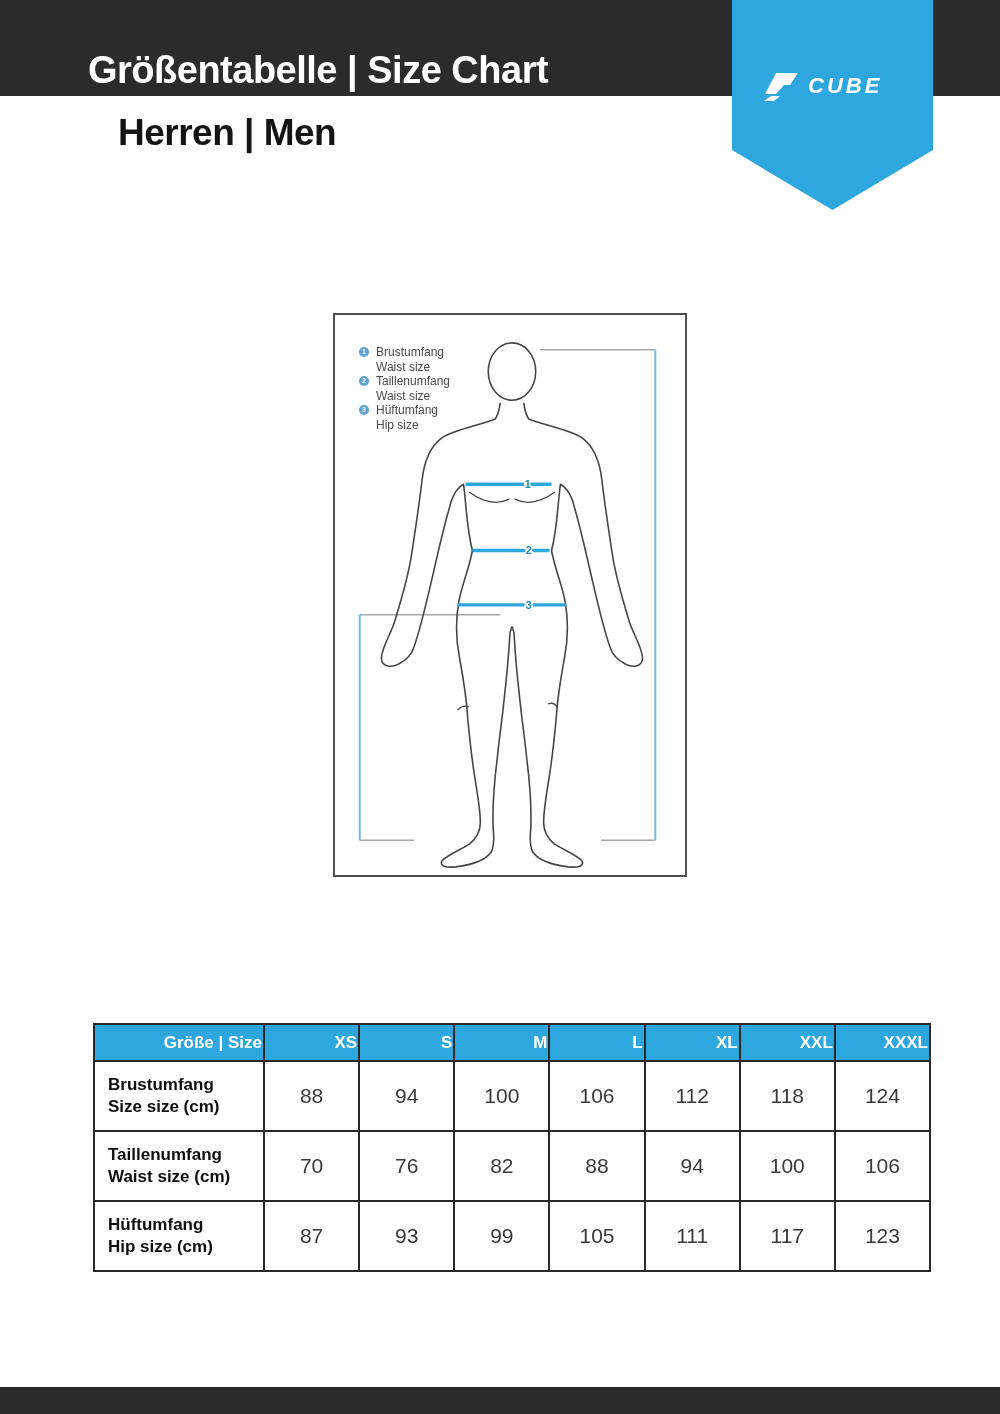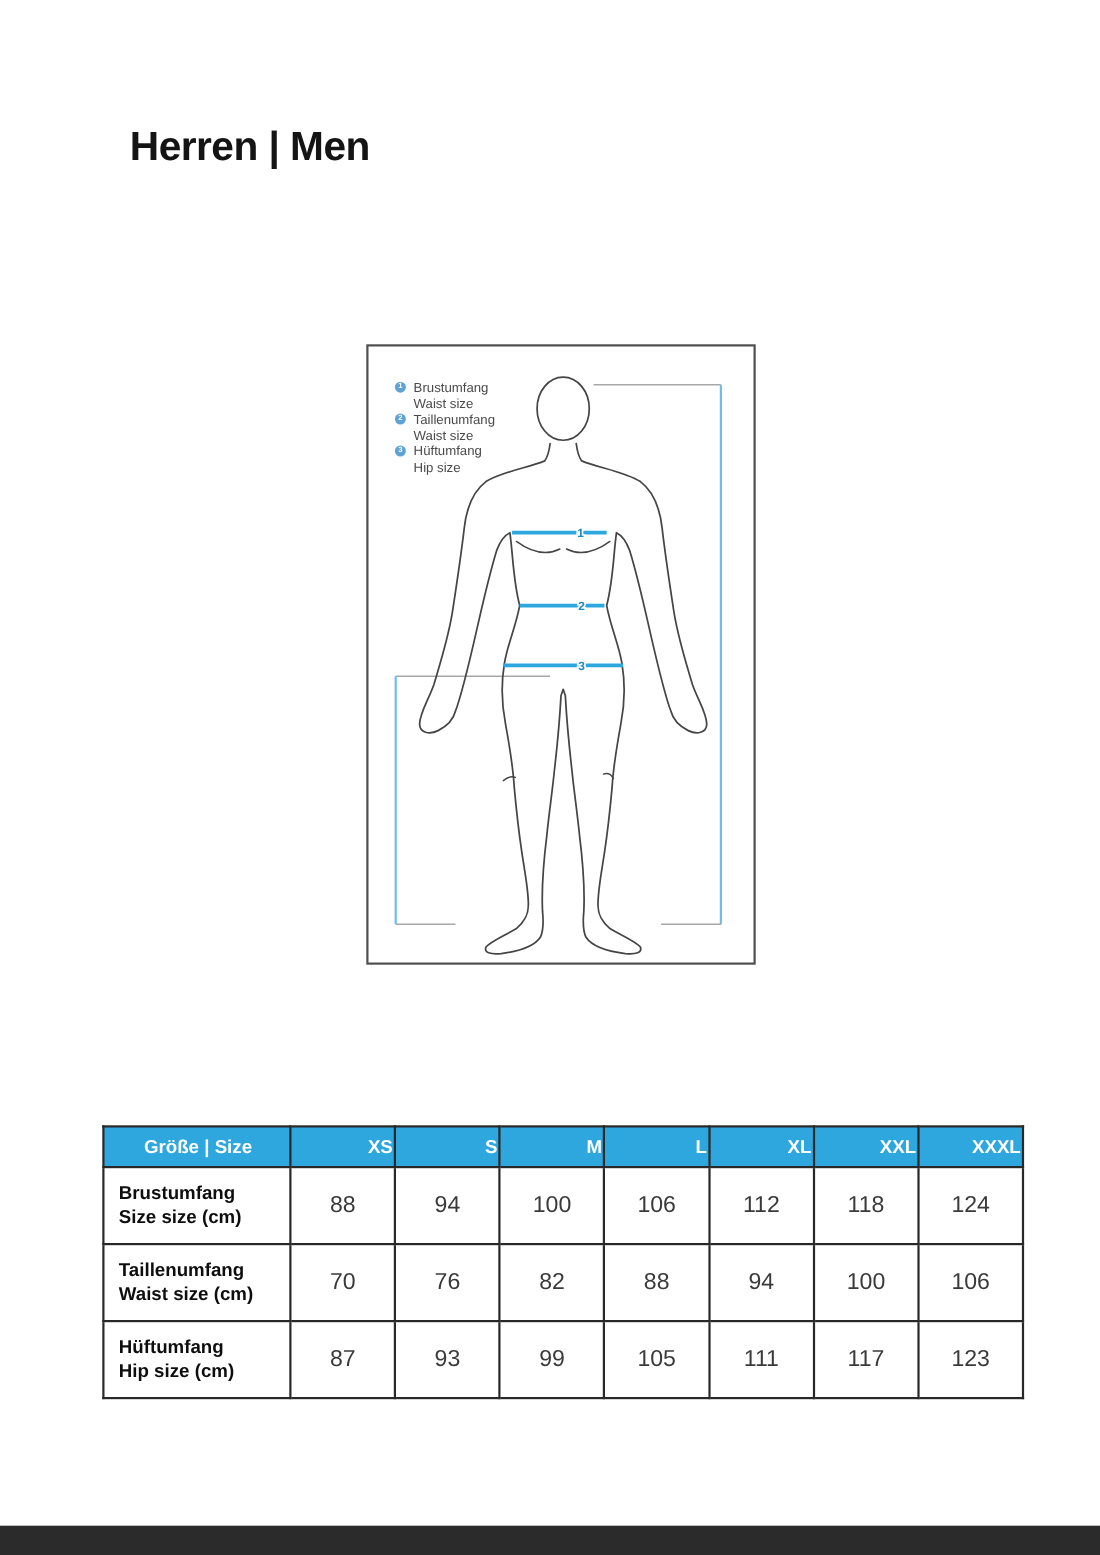--- a/index.html
+++ b/index.html
@@ -42,39 +42,52 @@
   
   .size-table{
     position:absolute;left:93px;top:1023px;width:838px;
     border-collapse:collapse;table-layout:fixed;
   }
   .size-table th,.size-table td{border:2px solid #282828;box-sizing:border-box;}
   .size-table thead tr{height:37px;}
   .size-table thead th{
     background:#2ea7de;color:#ffffff;font-size:17px;font-weight:bold;text-align:right;
   }
-  .size-table thead th.first{text-align:center;padding-left:3px;}
+  .size-table thead th.first{text-align:right;padding-left:3px;}
   .size-table tbody tr{height:70px;}
   .size-table tbody th{
     text-align:left;padding-left:13px;font-size:17px;font-weight:bold;
     color:#0e0e0e;line-height:1.3;background:#ffffff;
   }
   .size-table td{
     text-align:center;font-size:21px;font-weight:400;color:#3a3a3a;background:#ffffff;
   }
   
   .bottombar{position:absolute;left:0;top:1387px;width:100%;height:27px;background:#2b2b2b;}
 </style>
 </head>
 <body>
 
 <div class="page">
 
+  <header class="topbar">
+    <h1>Größentabelle | Size Chart</h1>
+  </header>
   <h2 class="subtitle">Herren | Men</h2>
 
+  <div class="ribbon">
+    <svg viewBox="0 0 201 210">
+      <polygon points="0,0 201,0 201,150 100.5,210 0,150" fill="#2ea7de"></polygon>
+      <g fill="#ffffff">
+        <polygon points="44,73 66,73 58,85 52,85 44,94 33,94"></polygon>
+        <polygon points="39,96 48,96 42,101 32,101"></polygon>
+      </g>
+      <text x="76" y="93">CUBE</text>
+    </svg>
+  </div>
 
   <section class="figure-box">
 
     <ul class="legend">
       <li>
         <span class="circle">1</span>
         <div class="de">Brustumfang</div>
         <div class="en">Waist size</div>
       </li>
       <li>

